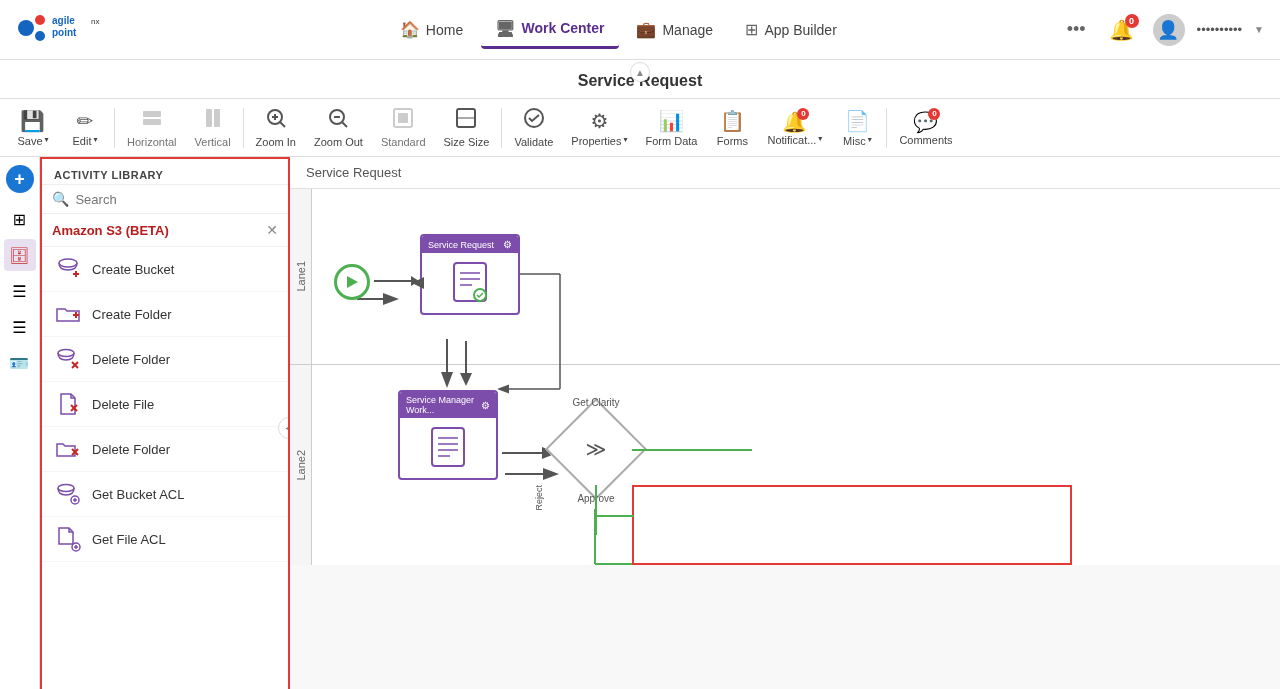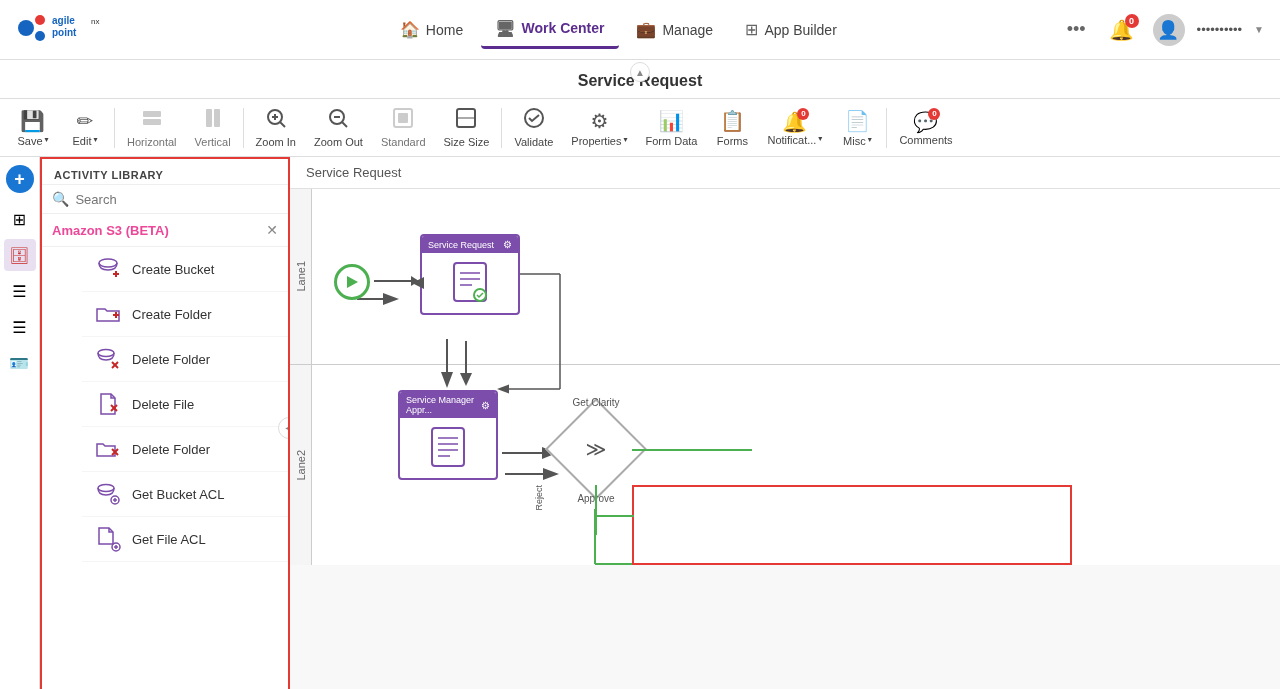--- a/index.html
+++ b/index.html
@@ -258,39 +258,38 @@
       display: flex;
       align-items: center;
       justify-content: space-between;
       padding: 8px 10px;
       background: #fff;
       border-bottom: 1px solid #f0f0f0;
     }
     .s3-title {
       font-size: 13px;
       font-weight: 600;
-      color: #ec4899;
+      color: #b91c1c;
     }
     .s3-close {
       cursor: pointer;
       color: #888;
       font-size: 14px;
     }
     .activity-list {
       flex: 1;
       overflow-y: auto;
     }
     .activity-item {
       display: flex;
       align-items: center;
       gap: 10px;
       padding: 8px 12px;
       cursor: pointer;
       border-bottom: 1px solid #f5f5f5;
-      margin-left: 40px;
     }
     .activity-item-icon {
       width: 28px;
       height: 28px;
       display: flex;
       align-items: center;
       justify-content: center;
       color: #7c4daa;
       font-size: 18px;
       flex-shrink: 0;
@@ -746,21 +745,21 @@
 
       <div style="display:flex;background:#fff;min-height:200px;">
         <div style="width:22px;background:#f5f5f5;border-right:1px solid #ccc;display:flex;align-items:center;justify-content:center;">
           <span style="writing-mode:vertical-rl;transform:rotate(180deg);font-size:11px;color:#666;">Lane2</span>
         </div>
         <div style="flex:1;position:relative;min-height:200px;">
 
           <div style="position:absolute;left:86px;top:25px;">
             <div class="wf-task-box">
               <div class="wf-task-header">
-                <span style="font-size:9px;">Service Manager Appr...</span>
+                <span style="font-size:9px;">Service Manager Work...</span>
                 <span>⚙</span>
               </div>
               <div class="wf-task-body">
                 <svg width="40" height="45" viewBox="0 0 40 45">
                   <rect x="4" y="2" width="32" height="38" rx="3" fill="none" stroke="#7c4daa" stroke-width="2"></rect>
                   <line x1="10" y1="12" x2="30" y2="12" stroke="#7c4daa" stroke-width="1.5"></line>
                   <line x1="10" y1="18" x2="30" y2="18" stroke="#7c4daa" stroke-width="1.5"></line>
                   <line x1="10" y1="24" x2="30" y2="24" stroke="#7c4daa" stroke-width="1.5"></line>
                   <line x1="10" y1="30" x2="22" y2="30" stroke="#7c4daa" stroke-width="1.5"></line>
                 </svg>

